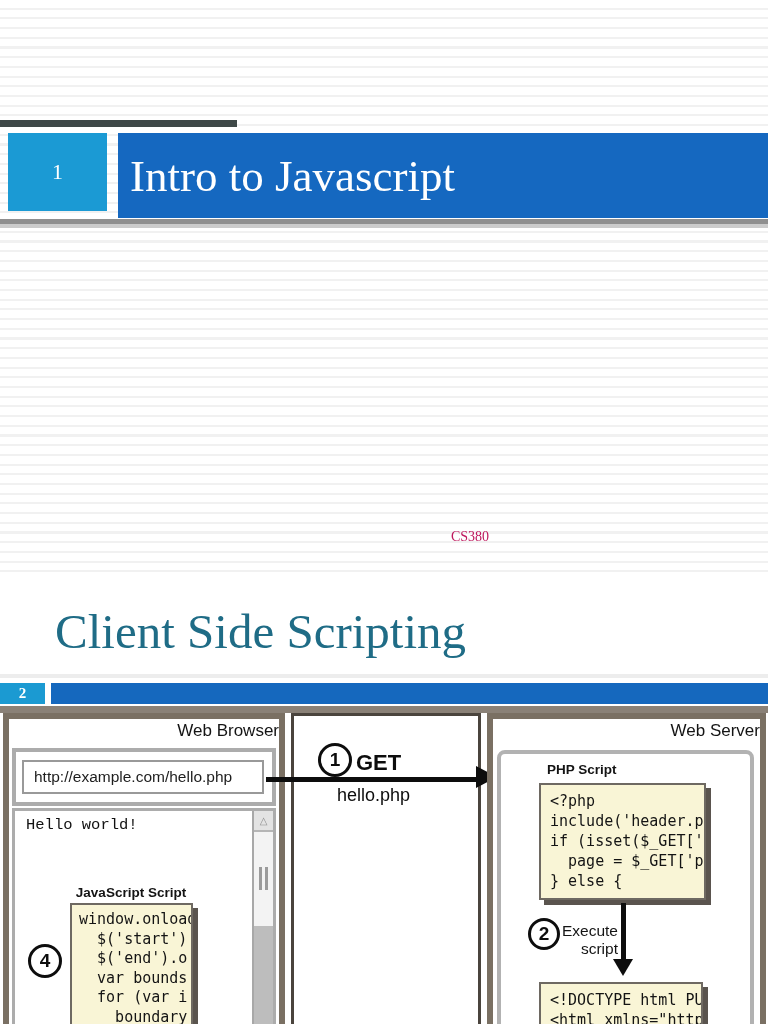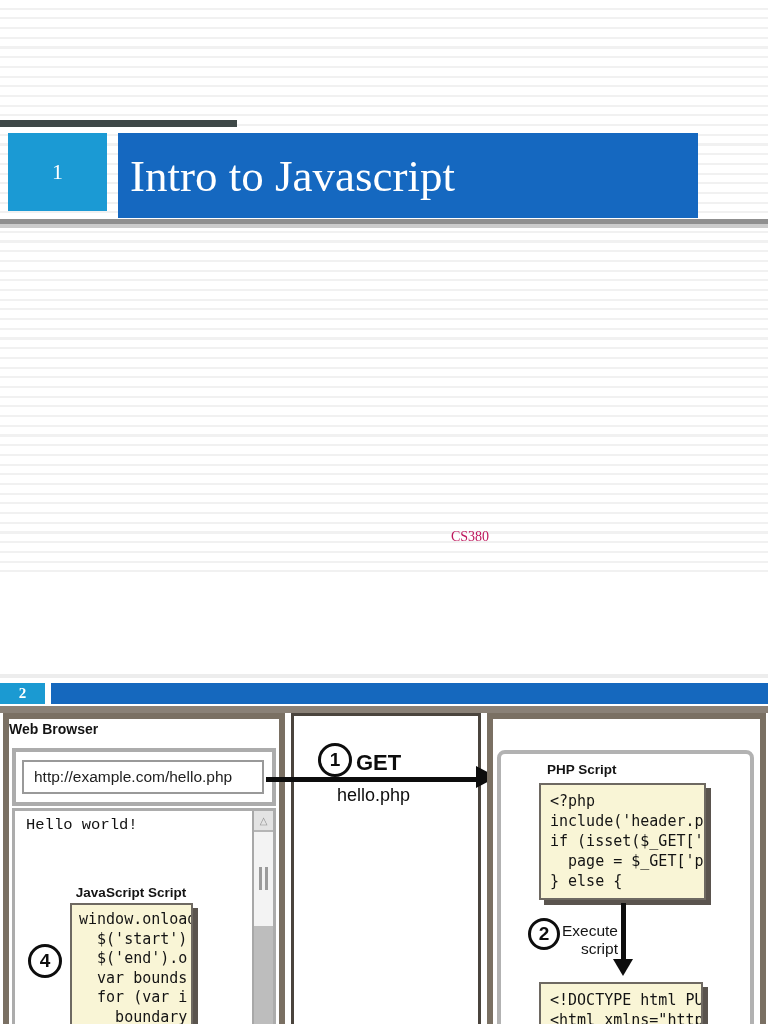--- a/index.html
+++ b/index.html
@@ -7,21 +7,21 @@
           font-family:"Liberation Sans",sans-serif;}
   .abs{position:absolute;}
 
   
   .ruled{left:0;top:0;width:768px;height:572px;
          background:repeating-linear-gradient(to bottom,#ffffff 0 7.6px,#f1f1f1 7.6px 9.7px);}
   .accent-line{left:0;top:120px;width:237px;height:7px;background:#3e4847;}
   .badge1{left:8px;top:133px;width:99px;height:78px;background:#1b9ad4;
           color:#fff;font-family:"Liberation Serif",serif;font-size:22px;
           display:flex;align-items:center;justify-content:center;}
-  .bar1{left:118px;top:133px;width:580px;height:85px;background:#1568c0;
+  .bar1{left:118px;top:133px;width:650px;height:85px;background:#1568c0;
         color:#fff;font-family:"Liberation Serif",serif;font-size:45px;
         display:flex;align-items:center;padding-left:12px;box-sizing:border-box;}
   .shadow1a{left:0;top:219px;width:768px;height:5px;background:#8f8f8f;}
   .shadow1b{left:0;top:224px;width:768px;height:4px;background:#cbcbcb;}
   .cs380{left:430px;top:529px;width:80px;text-align:center;color:#be185d;
          font-family:"Liberation Serif",serif;font-size:14px;}
 
   
   .faint-line{left:0;top:674px;width:768px;height:4px;background:#ededed;}
   .title2{left:55px;top:603px;color:#1f6c86;font-family:"Liberation Serif",serif;font-size:49px;}
@@ -29,21 +29,21 @@
           font-family:"Liberation Serif",serif;font-size:15px;font-weight:bold;
           display:flex;align-items:center;justify-content:center;}
   .bar2{left:51px;top:683px;width:717px;height:21px;background:#1568be;}
   .shadow2{left:0;top:706px;width:768px;height:7px;background:#8a8177;}
 
   
   .panel{background:#fff;border:6px solid #7a7063;box-sizing:border-box;}
   .panel-left{left:3px;top:713px;width:282px;height:320px;}
   .panel-mid{left:291px;top:713px;width:190px;height:320px;border:3px solid #4a443d;background:#fff;box-sizing:border-box;}
   .panel-right{left:487px;top:713px;width:279px;height:320px;}
-  .panel-title{font-weight:bold;font-size:14px;color:#141414;text-align:left;}
+  .panel-title{font-weight:normal;font-size:17px;color:#141414;text-align:right;}
   .t-browser{left:9px;top:721px;width:270px;}
   .t-server{left:493px;top:721px;width:267px;}
 
   
   .chrome{left:12px;top:748px;width:264px;height:58px;border:4px solid #acacac;background:#fff;box-sizing:border-box;}
   .urlbox{left:22px;top:760px;width:242px;height:34px;border:2px solid #999;background:#fff;box-sizing:border-box;
           font-size:15.5px;color:#1d1d1d;display:flex;align-items:center;padding-left:10px;}
   .viewport{left:12px;top:808px;width:264px;height:222px;border:3px solid #acacac;background:#fff;box-sizing:border-box;}
   .hello{left:26px;top:816px;font-family:Liberation Mono, monospace;font-size:15.5px;color:#111;}
 
@@ -99,20 +99,21 @@
     <span>1</span>
   </div>
   <div class="abs bar1">
     <span>Intro to Javascript</span>
   </div>
   <div class="abs shadow1a"></div>
   <div class="abs shadow1b"></div>
   <div class="abs cs380">CS380</div>
 
   <div class="abs faint-line"></div>
+  <div class="abs title2">Client Side Scripting</div>
   <div class="abs badge2">
     <span>2</span>
   </div>
   <div class="abs bar2"></div>
   <div class="abs shadow2"></div>
 
   <div class="abs panel panel-left"></div>
   <div class="abs panel-title t-browser">Web Browser</div>
   <div class="abs chrome"></div>
   <div class="abs urlbox">
@@ -146,20 +147,21 @@
   <div class="abs panel-mid"></div>
   <div class="abs h-arrow"></div>
   <div class="abs h-head"></div>
   <div class="abs circ circ1">
     <span>1</span>
   </div>
   <div class="abs get-label">GET</div>
   <div class="abs file-label">hello.php</div>
 
   <div class="abs panel panel-right"></div>
+  <div class="abs panel-title t-server">Web Server</div>
   <div class="abs subpanel"></div>
   <div class="abs php-label">PHP Script</div>
   <div class="abs codebox php-code">&lt;?php
 include('header.p
 if (isset($_GET['
   page = $_GET['p
 } else {</div>
 
   <div class="abs v-arrow"></div>
   <div class="abs v-head"></div>

